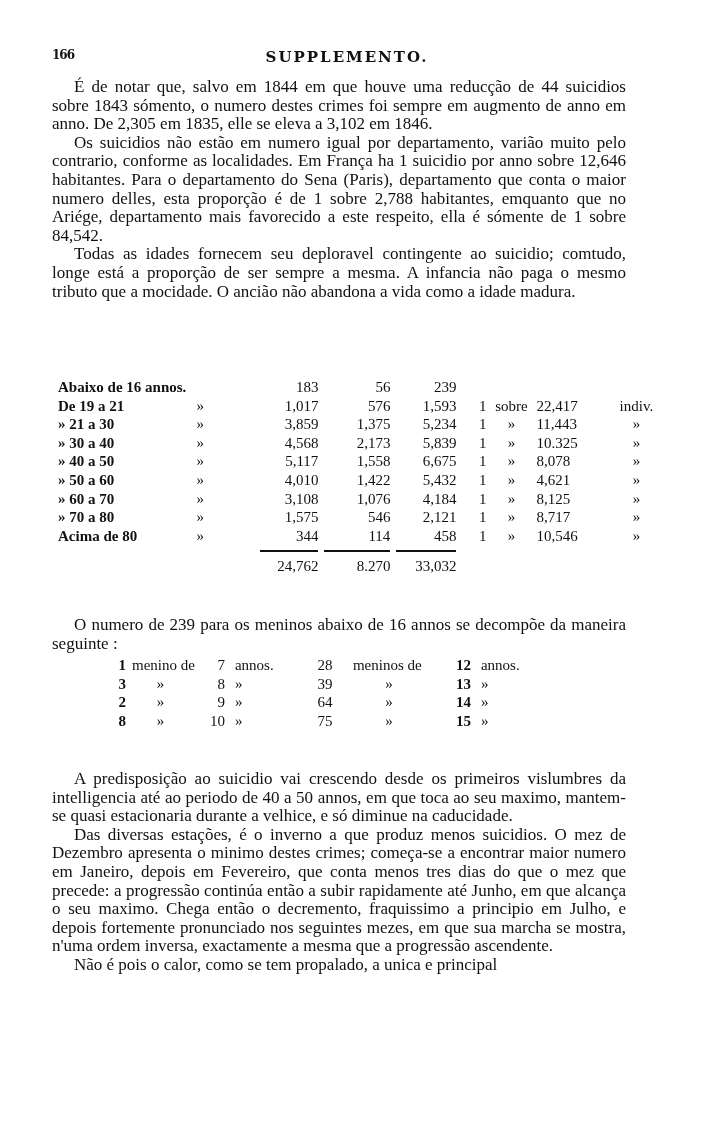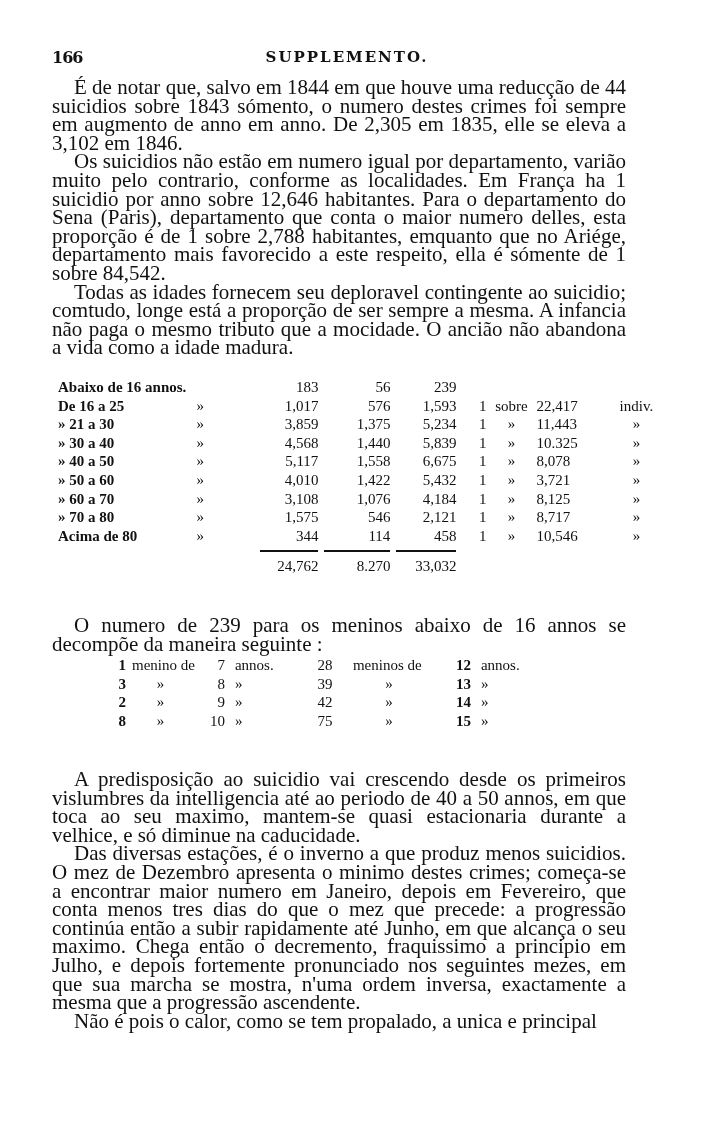--- a/index.html
+++ b/index.html
@@ -1,23 +1,23 @@
 <!DOCTYPE html>
 <html><head>
   <meta charset="utf-8">
   <style>
     html, body { margin: 0; padding: 0; background: #ffffff; }
     body { width: 704px; height: 1133px; position: relative; overflow: hidden;
            font-family: "DejaVu Serif", "Liberation Serif", serif; color: #111; }
     .page { position: absolute; left: 0; top: 0; width: 704px; height: 1133px; }
     .header { position: absolute; top: 48px; left: 52px; width: 574px; height: 22px; }
-    .pagenum { position: absolute; left: 0; top: 0; font-weight: bold; font-size: 16px; letter-spacing: -1px; }
+    .pagenum { position: absolute; left: 0; top: 0; font-weight: bold; font-size: 12px; letter-spacing: -1px; }
     .running-title { position: absolute; left: 16px; right: 0; top: 0; text-align: center;
                      font-weight: bold; font-size: 15px; letter-spacing: 2px; }
-    .text { position: absolute; left: 52px; width: 574px; font-size: 21px; line-height: 18.6px;
+    .text { position: absolute; left: 52px; width: 574px; font-size: 17px; line-height: 18.6px;
             text-align: justify; font-family: "Liberation Serif", serif; }
     .p { margin: 0; text-indent: 22px; }
     table { border-collapse: collapse; font-family: "Liberation Serif", serif; font-size: 15px; }
     td { padding: 0; height: 18.6px; line-height: 18.6px; white-space: nowrap; }
     .age-table { position: absolute; left: 58px; top: 378px; }
     .age-table .lbl { width: 124px; font-weight: bold; }
     .age-table .dit { width: 58px; text-align: left; padding-left: 10px; }
     .age-table .num { text-align: right; }
     .age-table .c1 { width: 64px; }
     .age-table .c2 { width: 72px; }
@@ -62,21 +62,21 @@
           <td class="dit"></td>
           <td class="num c1">183</td>
           <td class="num c2">56</td>
           <td class="num c3">239</td>
           <td class="one"></td>
           <td class="sob"></td>
           <td class="ratio"></td>
           <td class="unit"></td>
         </tr>
         <tr>
-          <td class="lbl">De 16 a 25</td>
+          <td class="lbl">De 19 a 21</td>
           <td class="dit">»</td>
           <td class="num c1">1,017</td>
           <td class="num c2">576</td>
           <td class="num c3">1,593</td>
           <td class="one">1</td>
           <td class="sob">sobre</td>
           <td class="ratio">22,417</td>
           <td class="unit">indiv.</td>
         </tr>
         <tr>
@@ -87,21 +87,21 @@
           <td class="num c3">5,234</td>
           <td class="one">1</td>
           <td class="sob">»</td>
           <td class="ratio">11,443</td>
           <td class="unit">»</td>
         </tr>
         <tr>
           <td class="lbl">» 30 a 40</td>
           <td class="dit">»</td>
           <td class="num c1">4,568</td>
-          <td class="num c2">1,440</td>
+          <td class="num c2">2,173</td>
           <td class="num c3">5,839</td>
           <td class="one">1</td>
           <td class="sob">»</td>
           <td class="ratio">10.325</td>
           <td class="unit">»</td>
         </tr>
         <tr>
           <td class="lbl">» 40 a 50</td>
           <td class="dit">»</td>
           <td class="num c1">5,117</td>
@@ -113,21 +113,21 @@
           <td class="unit">»</td>
         </tr>
         <tr>
           <td class="lbl">» 50 a 60</td>
           <td class="dit">»</td>
           <td class="num c1">4,010</td>
           <td class="num c2">1,422</td>
           <td class="num c3">5,432</td>
           <td class="one">1</td>
           <td class="sob">»</td>
-          <td class="ratio">3,721</td>
+          <td class="ratio">4,621</td>
           <td class="unit">»</td>
         </tr>
         <tr>
           <td class="lbl">» 60 a 70</td>
           <td class="dit">»</td>
           <td class="num c1">3,108</td>
           <td class="num c2">1,076</td>
           <td class="num c3">4,184</td>
           <td class="one">1</td>
           <td class="sob">»</td>
@@ -211,21 +211,21 @@
           <td class="n2">39</td>
           <td class="d3">»</td>
           <td class="a2">13</td>
           <td class="d4">»</td>
         </tr>
         <tr>
           <td class="n">2</td>
           <td class="d">»</td>
           <td class="a">9</td>
           <td class="d2">»</td>
-          <td class="n2">42</td>
+          <td class="n2">64</td>
           <td class="d3">»</td>
           <td class="a2">14</td>
           <td class="d4">»</td>
         </tr>
         <tr>
           <td class="n">8</td>
           <td class="d">»</td>
           <td class="a">10</td>
           <td class="d2">»</td>
           <td class="n2">75</td>

